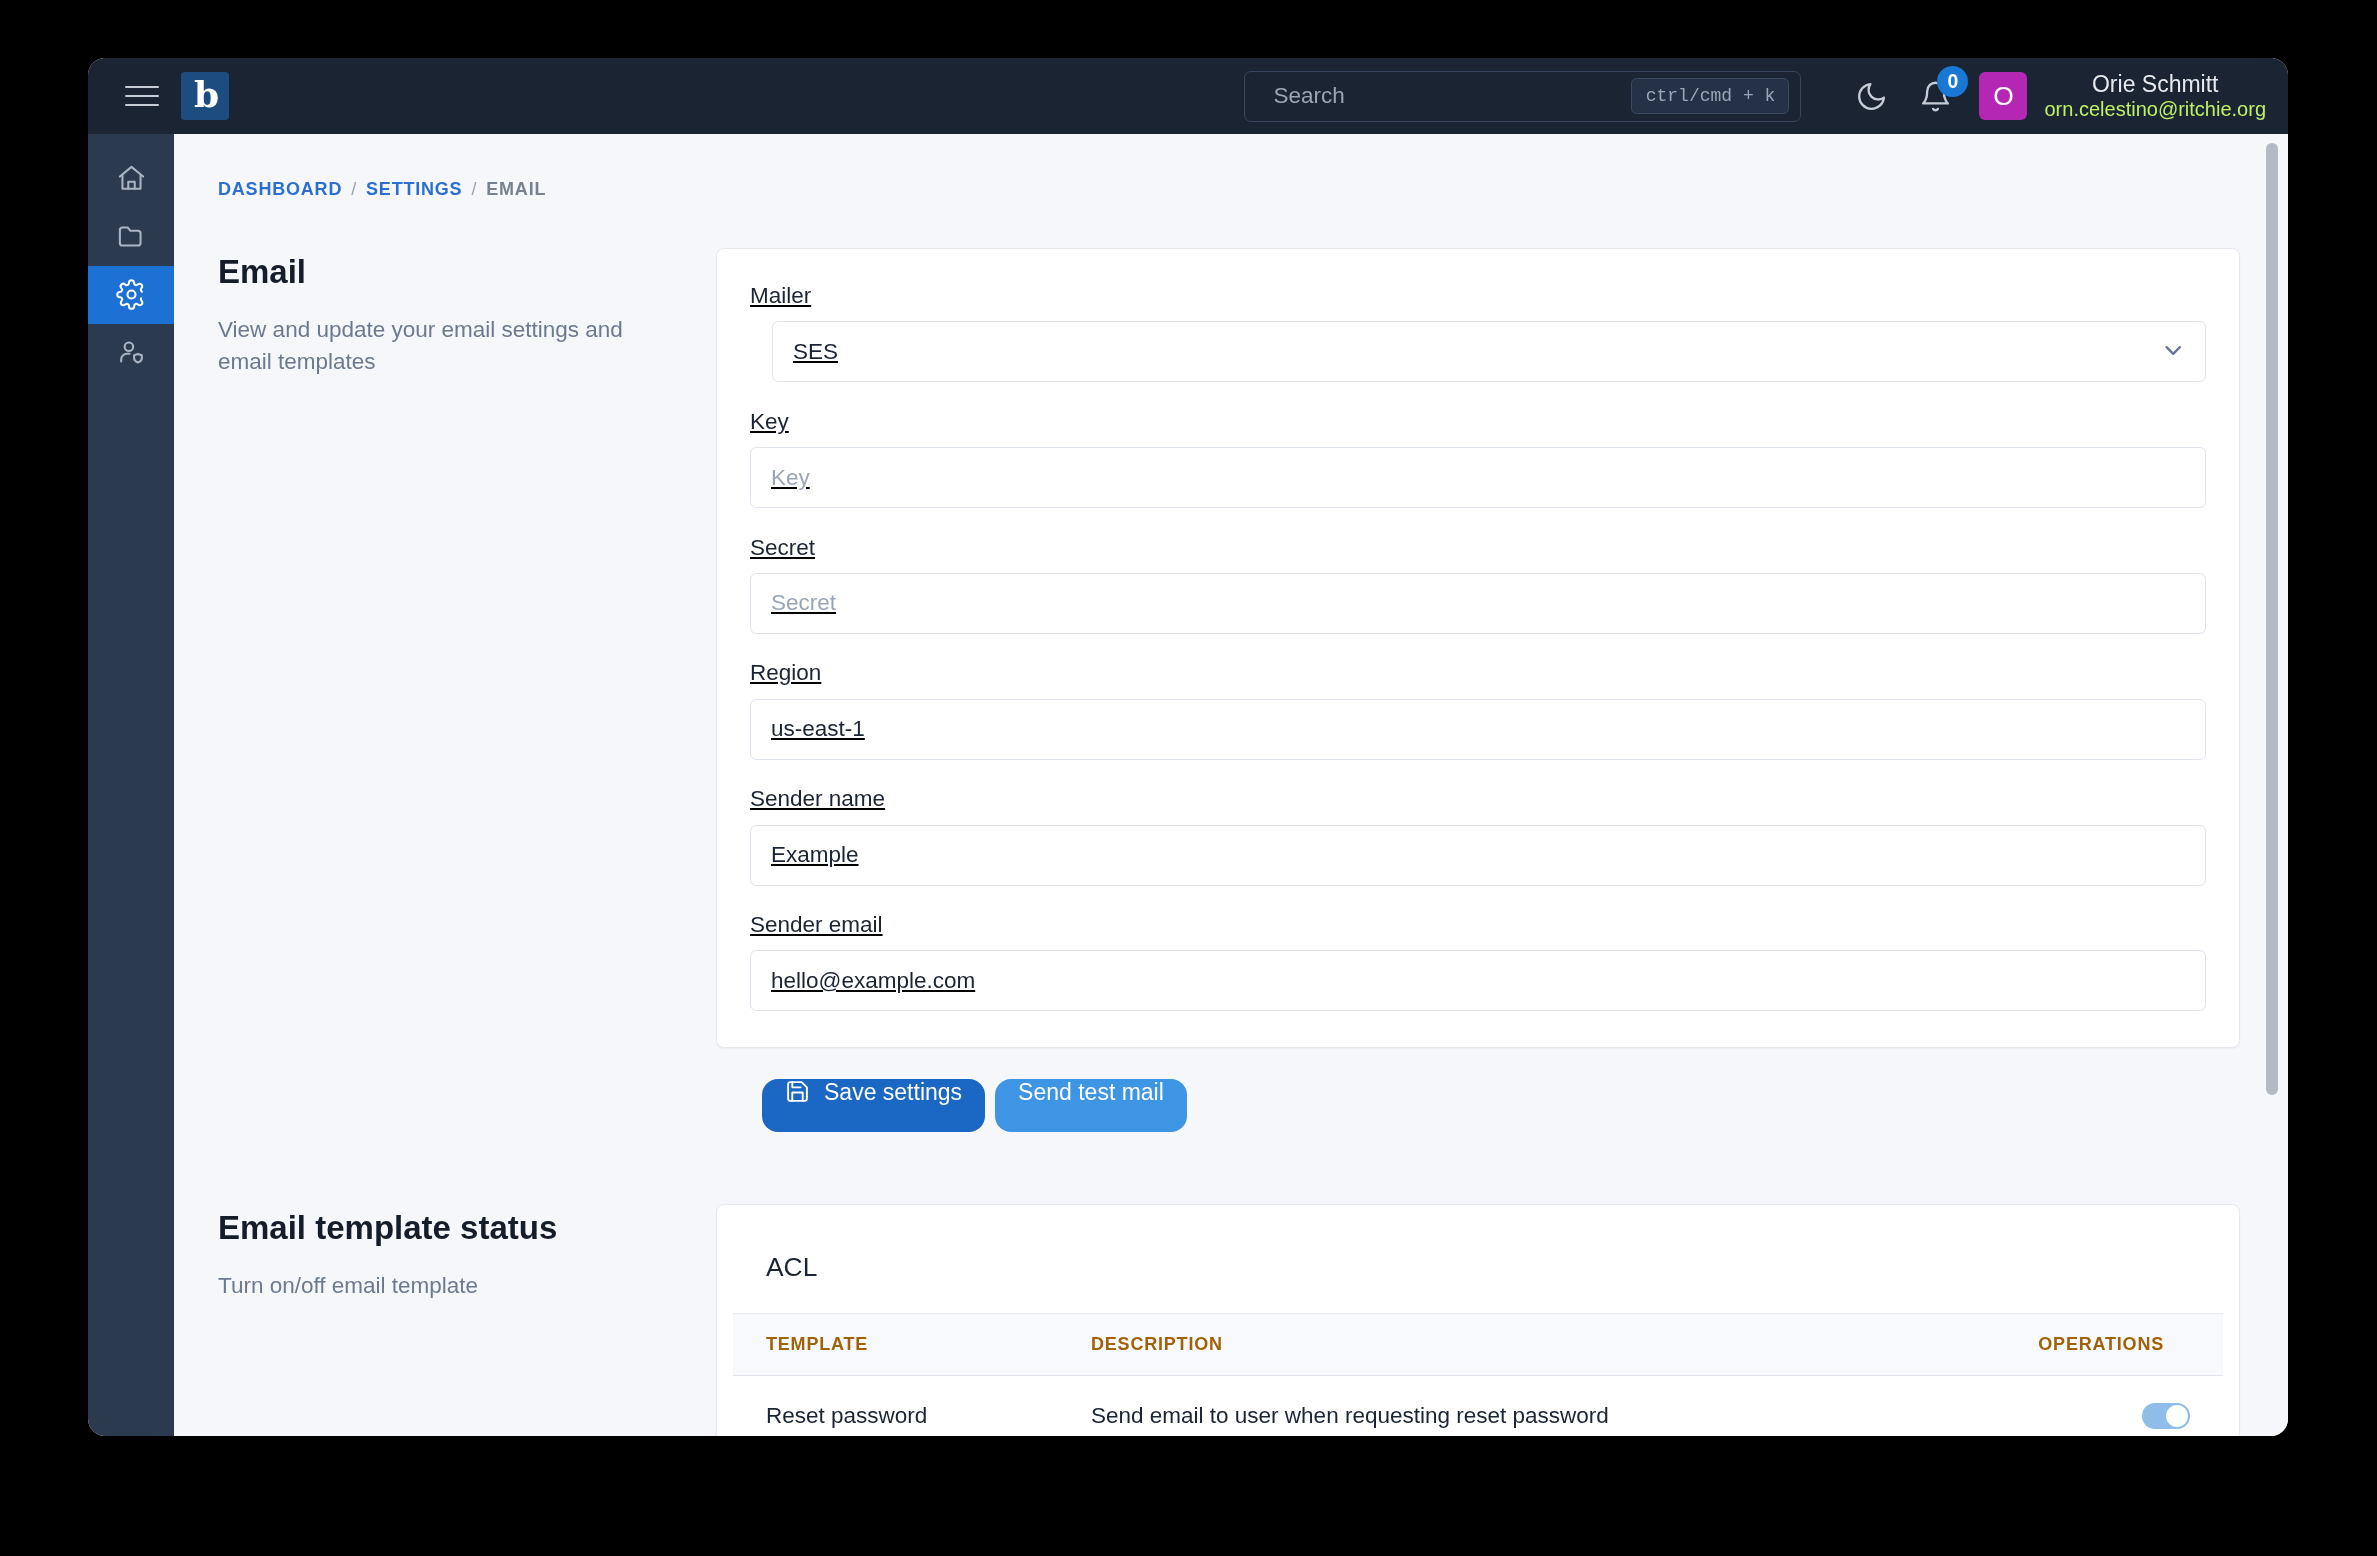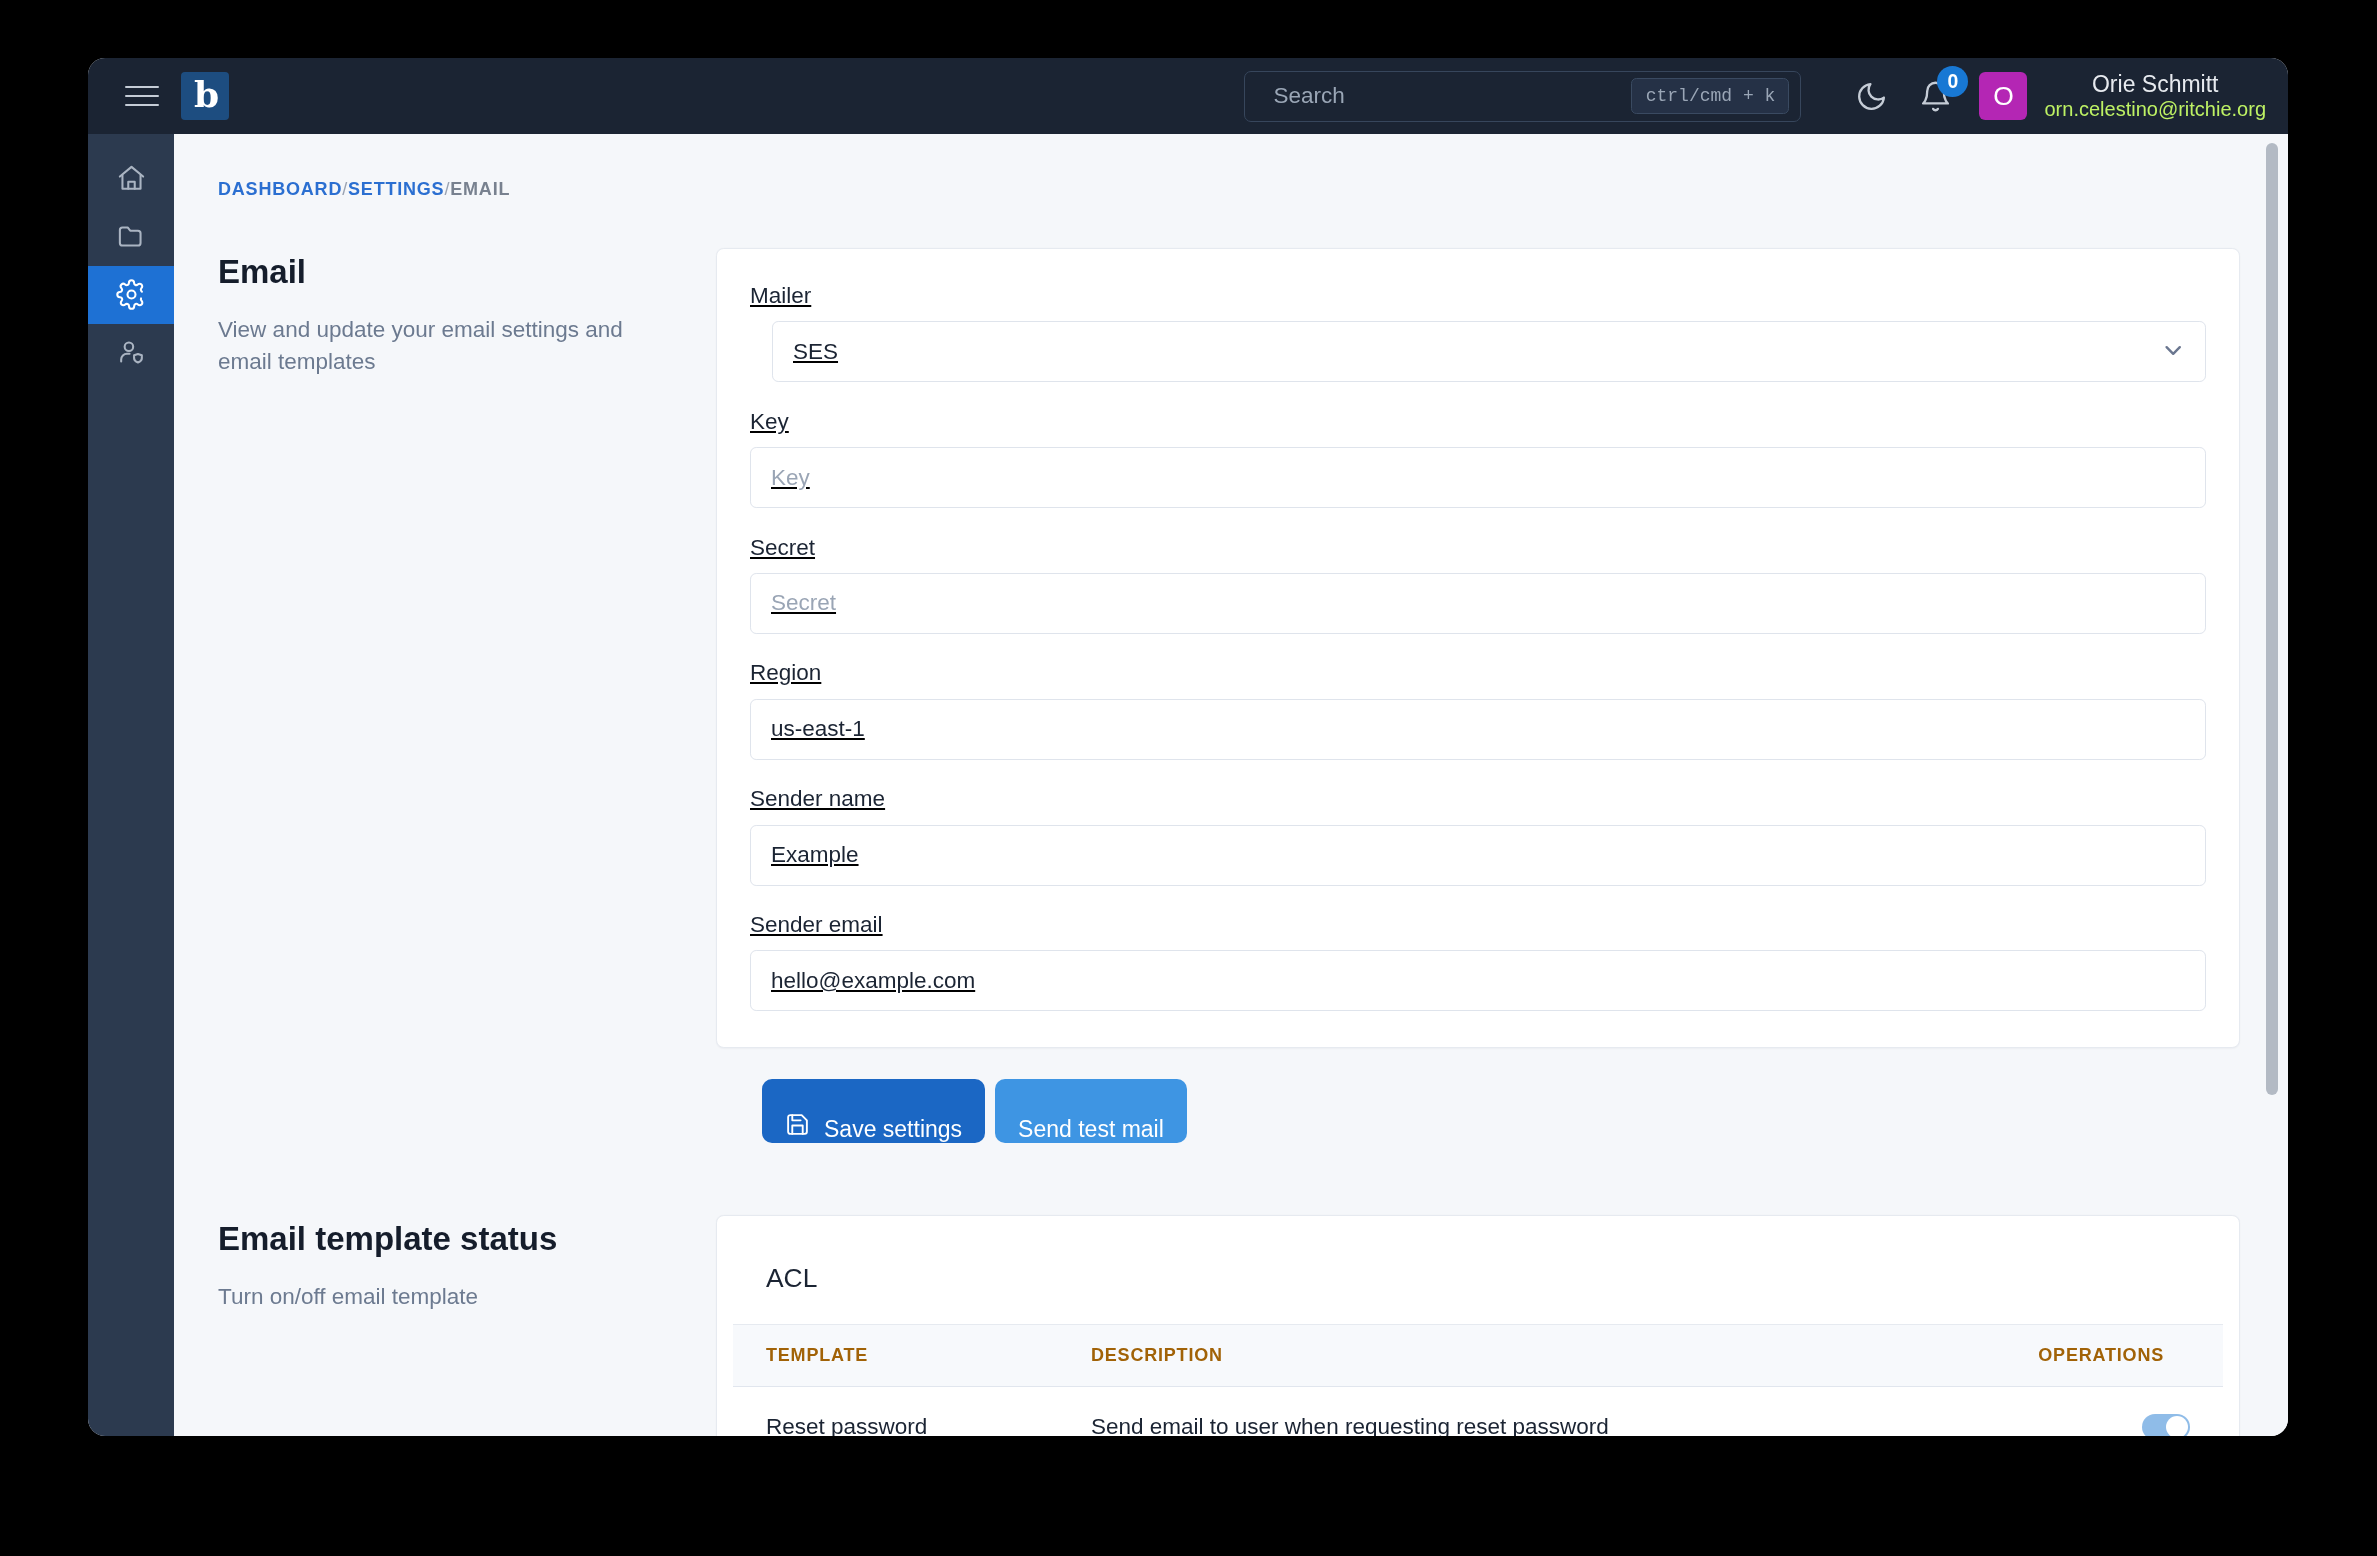--- a/index.html
+++ b/index.html
@@ -128,21 +128,21 @@
   .content {
     flex: 1;
     background: #f5f7fa;
     position: relative;
     overflow: hidden;
     padding: 0;
   }
   .content-inner { padding: 45px 48px 0 44px; }
 
   .breadcrumb {
-    display: flex; align-items: center; gap: 0;
+    display: flex; align-items: center; gap: 9px;
     font-size: 18px; font-weight: 700; letter-spacing: 0.8px;
     margin-bottom: 48px;
   }
   .crumb-link { color: #2b6fd1; cursor: pointer; }
   .crumb-sep { color: #9aa3b2; font-weight: 400; }
   .crumb-current { color: #78818f; }
 
   .section {
     display: flex;
     align-items: flex-start;
@@ -181,24 +181,24 @@
   .field-control.placeholder { color: #9aa5b5; }
   .select-wrap { position: relative; margin-left: 22px; }
   .chev {
     position: absolute; right: 20px; top: 50%;
     transform: translateY(-50%);
     pointer-events: none;
   }
 
   .btn-row { display: flex; gap: 10px; margin: 31px 0 0 544px; }
   .btn {
-    height: 64px;
-    border: none; border-radius: 10px;
+    height: 53px;
+    border: none; border-radius: 16px;
     font-size: 23px; color: #fff;
-    display: flex; align-items: flex-end; gap: 14px;
+    display: flex; align-items: flex-start; gap: 14px;
     padding: 0 23px;
     cursor: pointer;
     font-family: "Liberation Sans", sans-serif;
   }
   .btn-primary { background: #1b67c4; }
   .btn-secondary { background: #3e95e3; }
 
   
   .card-table { padding: 16px; overflow: hidden; }
   .card-table-title {

